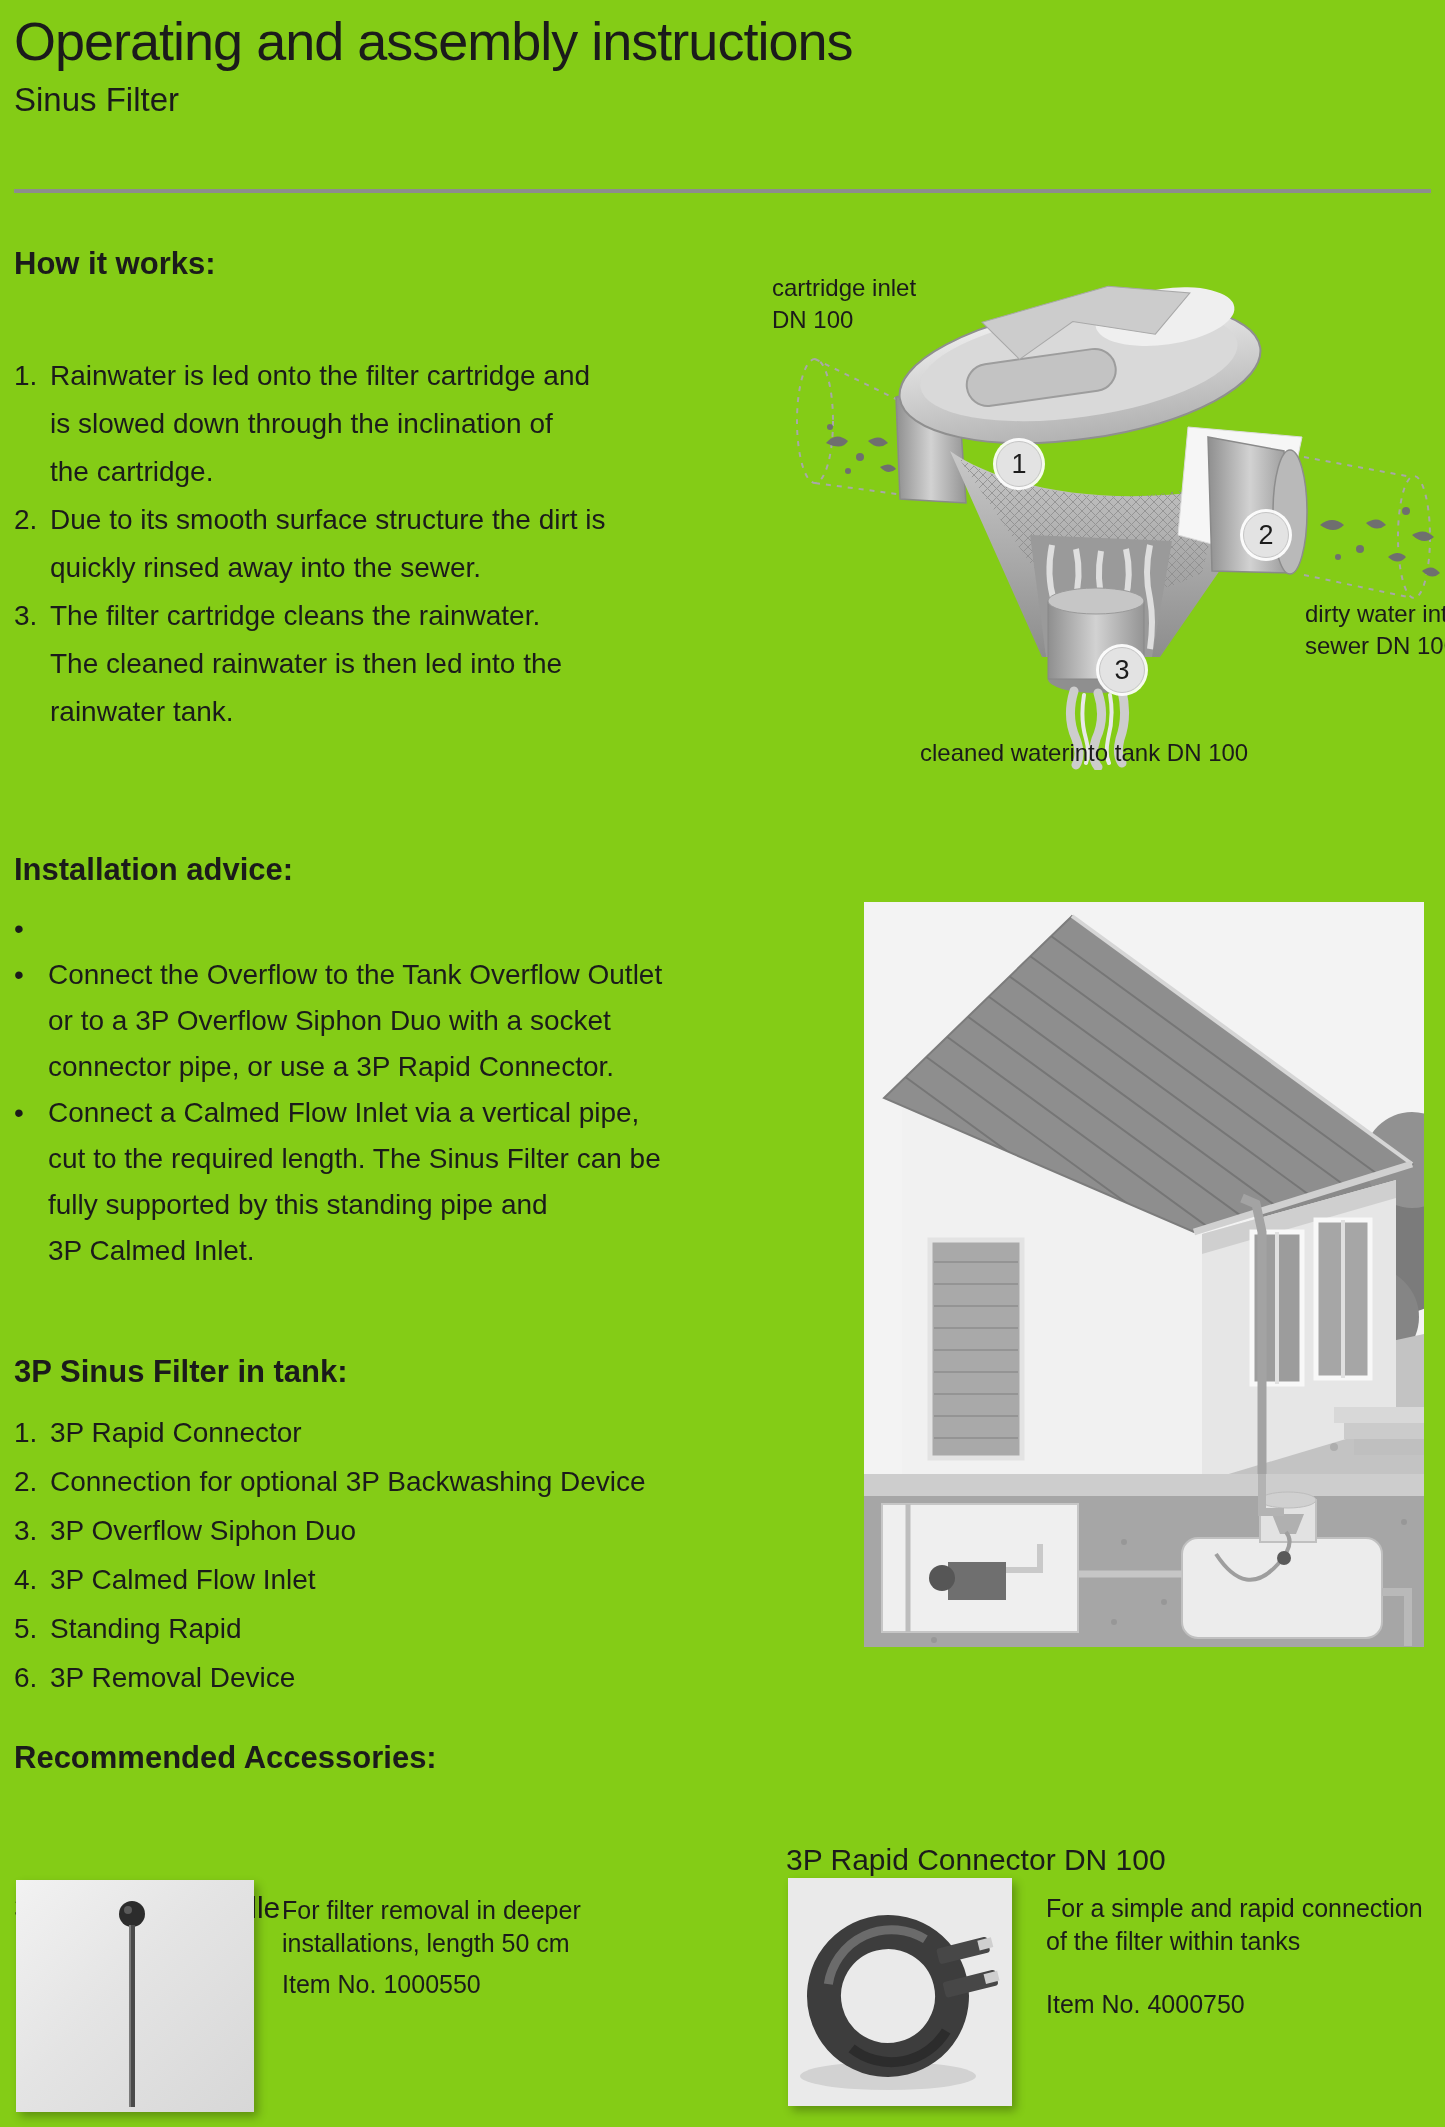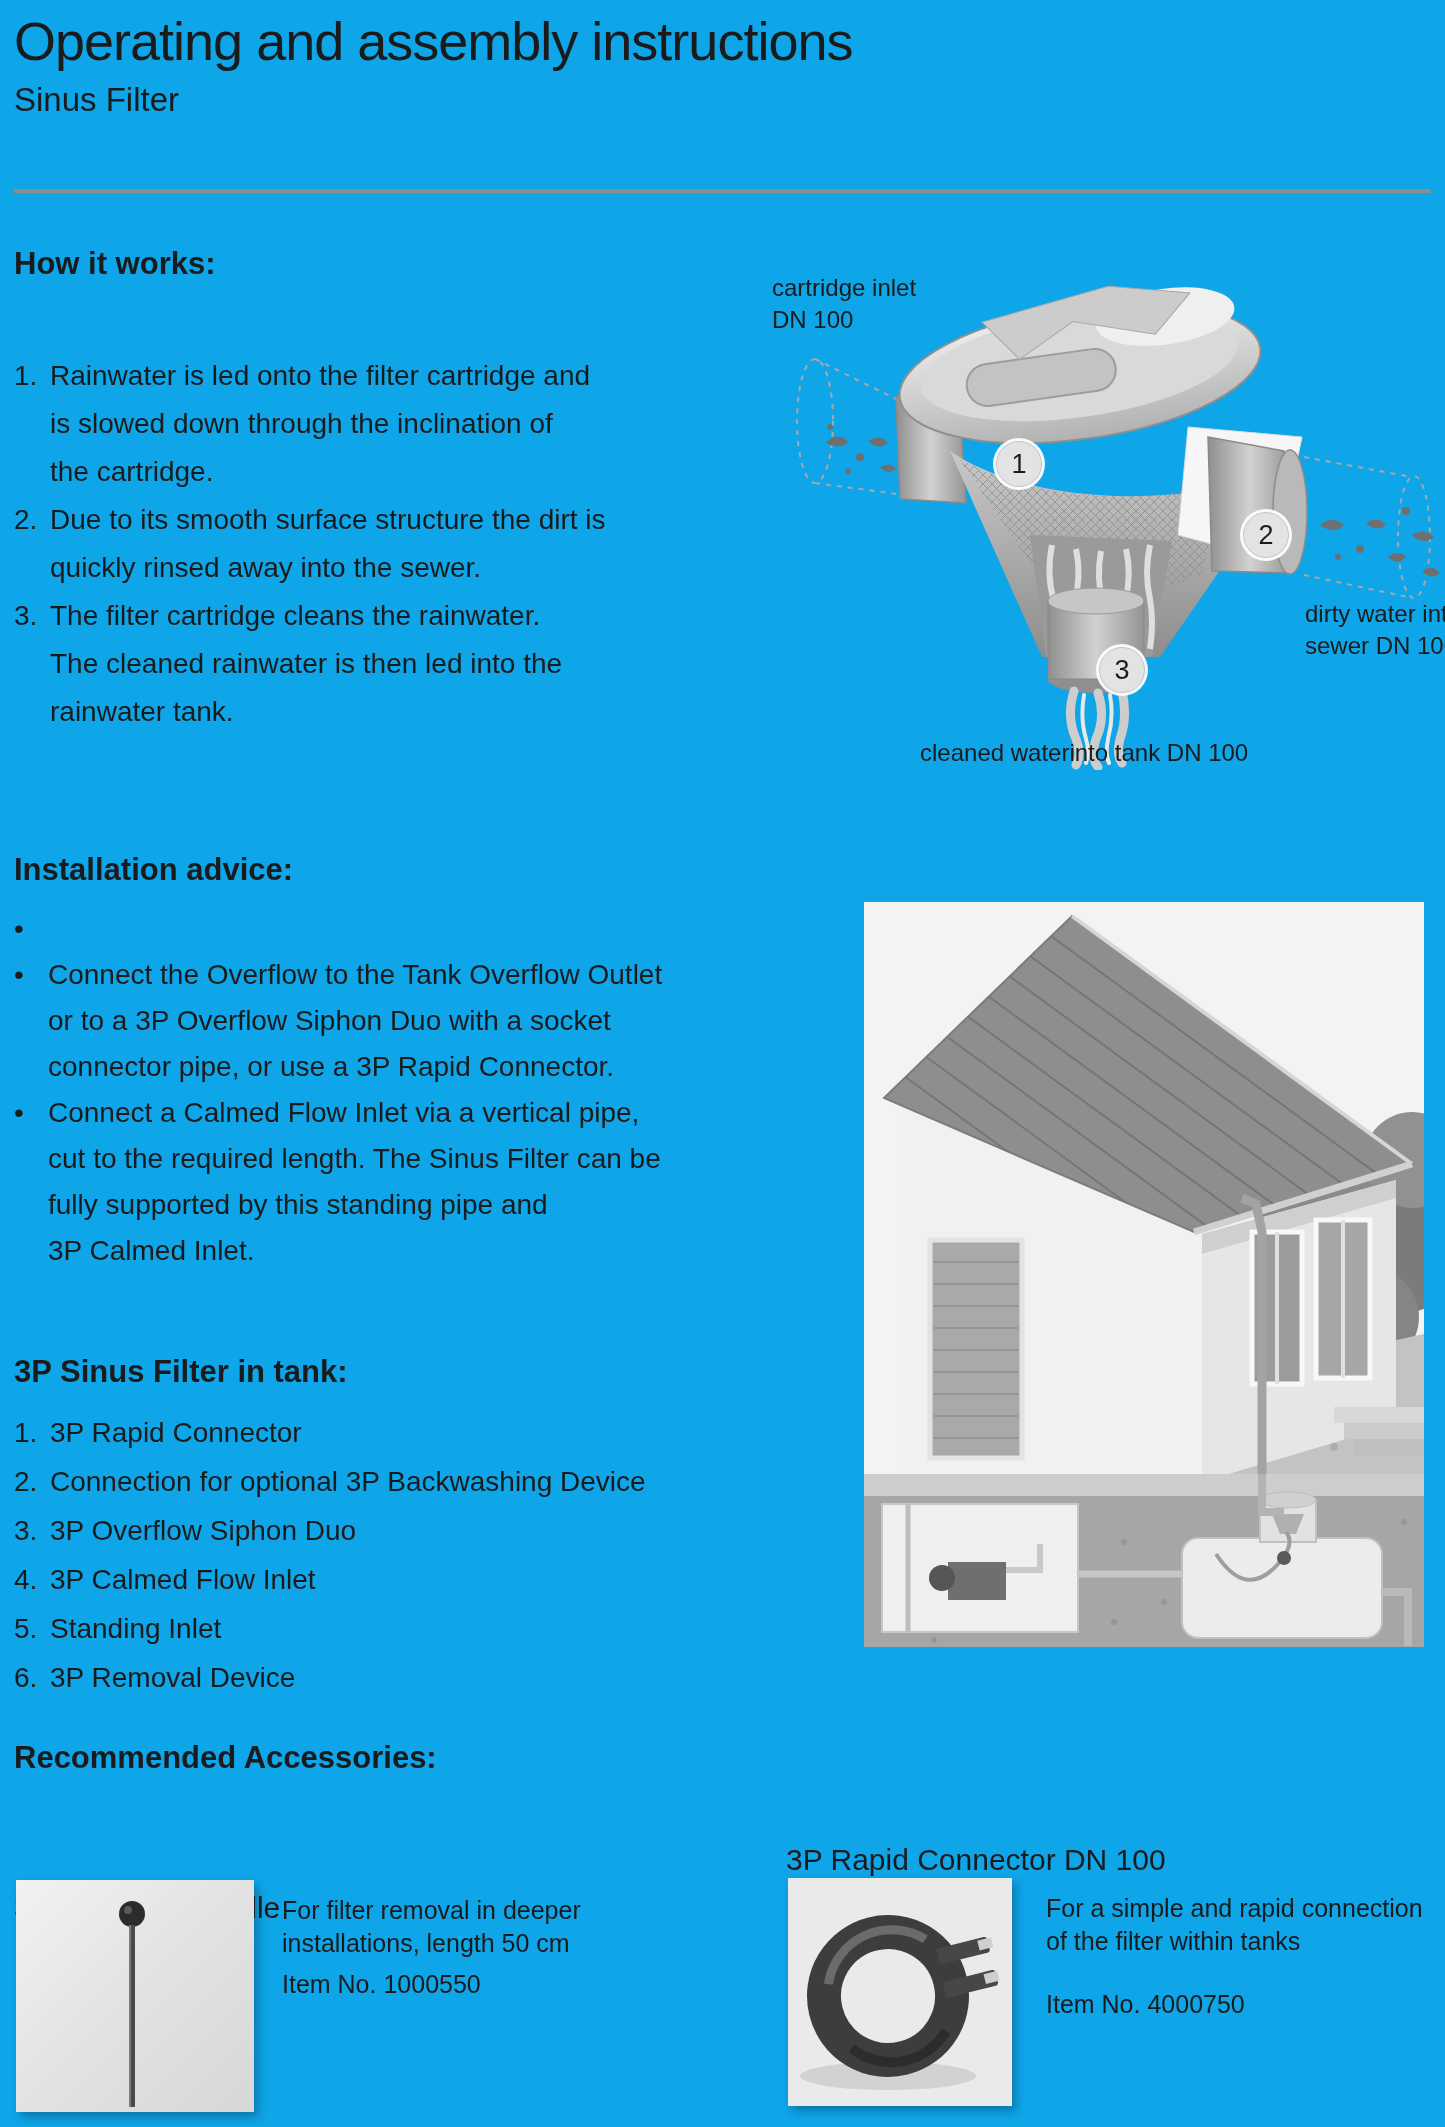--- a/index.html
+++ b/index.html
@@ -1,16 +1,16 @@
 <!DOCTYPE html>
 <html><head>
 <meta charset="utf-8">
 <style>
   html,body{margin:0;padding:0;background:#ffffff;}
-  .page{position:relative;width:1445px;height:2127px;background:#0ea5e9;overflow:hidden;
+  .page{position:relative;width:1445px;height:2127px;background:#84cc16;overflow:hidden;
         font-family:"Liberation Sans","DejaVu Sans",sans-serif;color:#1b1b1b;}
   .abs{position:absolute;}
   .pre{white-space:pre-line;}
   .title{font-size:54px;letter-spacing:-1px;line-height:1.1;}
   .subtitle{font-size:33px;line-height:1.1;}
   .rule{height:4px;background:#8d8d8d;}
   .h{font-size:31px;font-weight:bold;}
   .listblock{font-size:28px;line-height:48px;}
   .listblock2{font-size:28px;line-height:49px;}
   .bul{font-size:28px;line-height:46px;}
@@ -203,21 +203,21 @@
     <div class="row">
       <span class="num">3.</span>
       <span>3P Overflow Siphon Duo</span>
     </div>
     <div class="row">
       <span class="num">4.</span>
       <span>3P Calmed Flow Inlet</span>
     </div>
     <div class="row">
       <span class="num">5.</span>
-      <span>Standing Inlet</span>
+      <span>Standing Rapid</span>
     </div>
     <div class="row">
       <span class="num">6.</span>
       <span>3P Removal Device</span>
     </div>
   </div>
 
   <svg class="abs" style="left:864px;top:902px;" width="560" height="745" viewBox="0 0 560 745">
     <rect width="560" height="745" fill="#f3f3f3"></rect>
 

